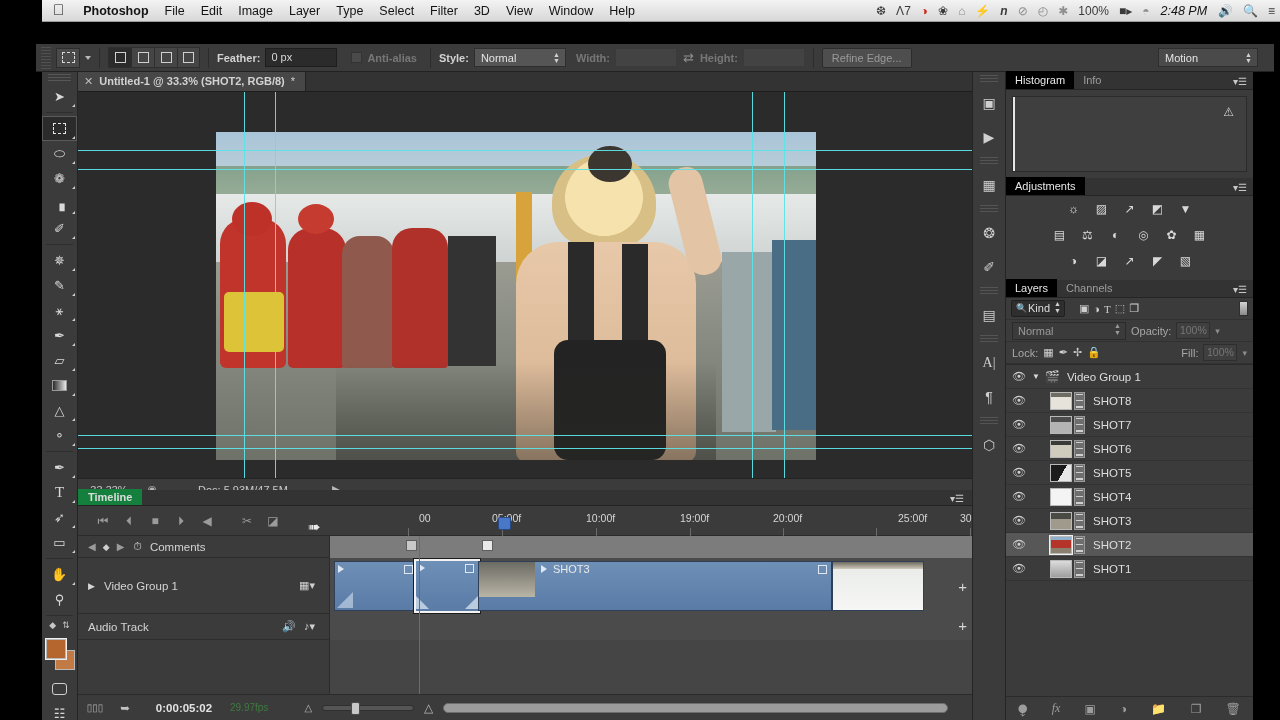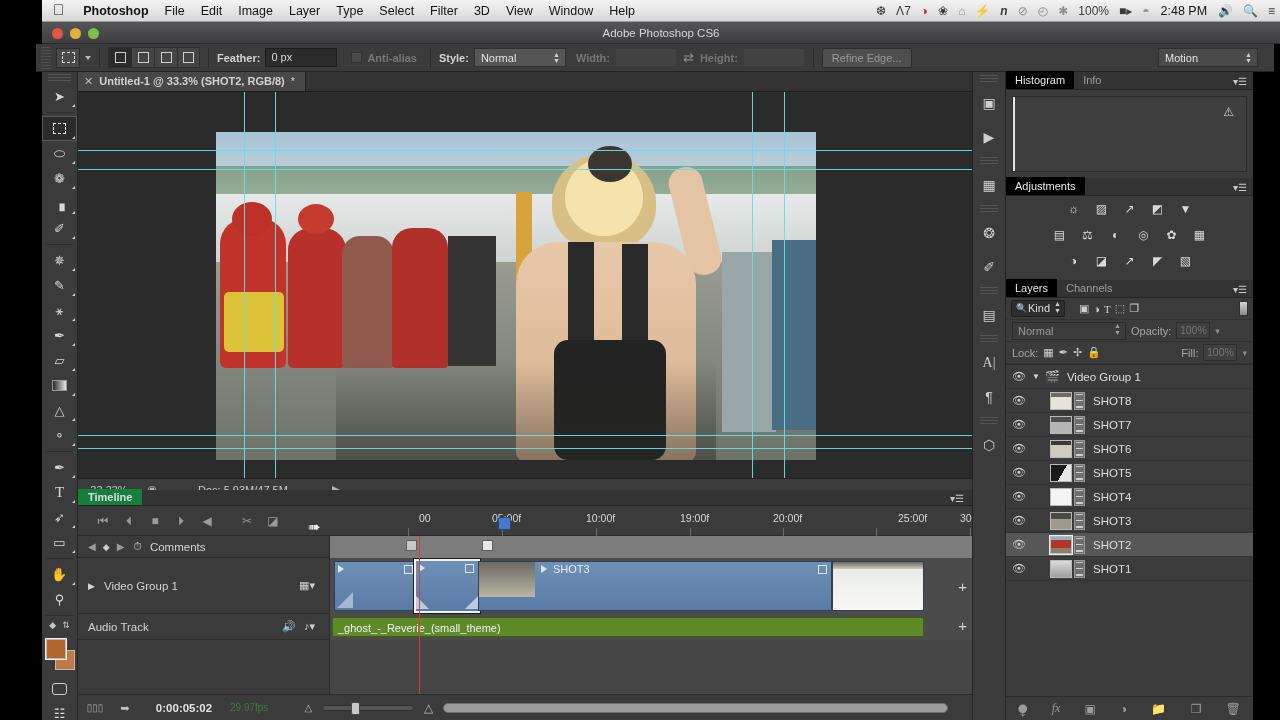--- a/index.html
+++ b/index.html
@@ -17,21 +17,21 @@
     background: linear-gradient(#f3f3f3, #d8d8d8);
     border-bottom:1px solid #9b9b9b;
     display:flex; align-items:center; font-size:12.5px; color:#131313;
   }
   .macbar .apple { padding:0 11px 2px 11px; font-size:15px; line-height:1; }
   .macbar .mi { padding:0 8px; white-space:nowrap; }
   .macbar .mi.bold { font-weight:bold; }
   .macbar .spacer { flex:1; }
   .macbar .ri { padding:0 5px; font-size:12px; color:#3a3a3a; white-space:nowrap; display:flex; align-items:center;}
   .macbar .ri.dim { color:#8e8e8e; }
-  .macbar .clock { font-size:12.5px; color:#131313; padding:0 6px; }
+  .macbar .clock { font-size:12.5px; color:#131313; padding:0 6px;font-style:italic; }
 
   
   .pstitle {
     position:absolute; left:42px; top:22px; width:1238px; height:22px;
     background: linear-gradient(#555456, #3f3e40);
     border-bottom:1px solid #2a2a2a;
     display:flex; align-items:center; justify-content:center;
     color:#d6d6d6; font-size:11.5px;
   }
   .traffic { position:absolute; left:10px; top:6px; display:flex; gap:7px; }
@@ -217,28 +217,20 @@
     <div class="ri dim">✱</div>
     <div class="ri">100%</div>
     <div class="ri">■▸</div>
     <div class="ri dim">◓</div>
     <div class="clock">2:48 PM</div>
     <div class="ri">🔊</div>
     <div class="ri">🔍</div>
     <div class="ri">≡</div>
   </div>
 
-  <div class="pstitle">
-    <div class="traffic">
-      <i class="t-r"></i>
-      <i class="t-y"></i>
-      <i class="t-g"></i>
-    </div>
-    <span>Adobe Photoshop CS6</span>
-  </div>
 
   <div class="optbar">
     <div class="grip"></div>
     <div class="tool-preview">
       <div class="marq-icon"></div>
     </div>
     <div class="caret"></div>
     <div class="vdiv"></div>
     <div class="btn-group">
       <div class="sq-btn on">
@@ -472,21 +464,20 @@
               <span class="tri-e"></span>
             </div>
             <div class="clip" style="left:502px;top:3px;width:92px;height:50px;background:linear-gradient(#e9ebe8,#f6f7f5)">
               <span style="position:absolute;left:0;top:0;right:0;height:7px;background:linear-gradient(#6d6a5f,#cfcabb)"></span>
               <span></span>
             </div>
             <span class="plus" style="top:20px">+</span>
           </div>
 
           <div style="position:absolute;left:0;right:0;top:78px;height:26px;background:#4b4b4b">
-            <div class="audioclip" style="left:2px;top:3px;width:592px;height:20px">_ghost_-_Reverie_(small_theme)</div>
             <span class="plus" style="top:3px">+</span>
           </div>
 
           <div class="playhead" style="left:89px"></div>
         </div>
       </div>
 
       <div class="tl-footer">
         <span style="width:34px;text-align:center;color:#a9a9a9;font-size:10px">▯▯▯</span>
         <span style="width:26px;text-align:center;color:#c2c2c2">➥</span>

